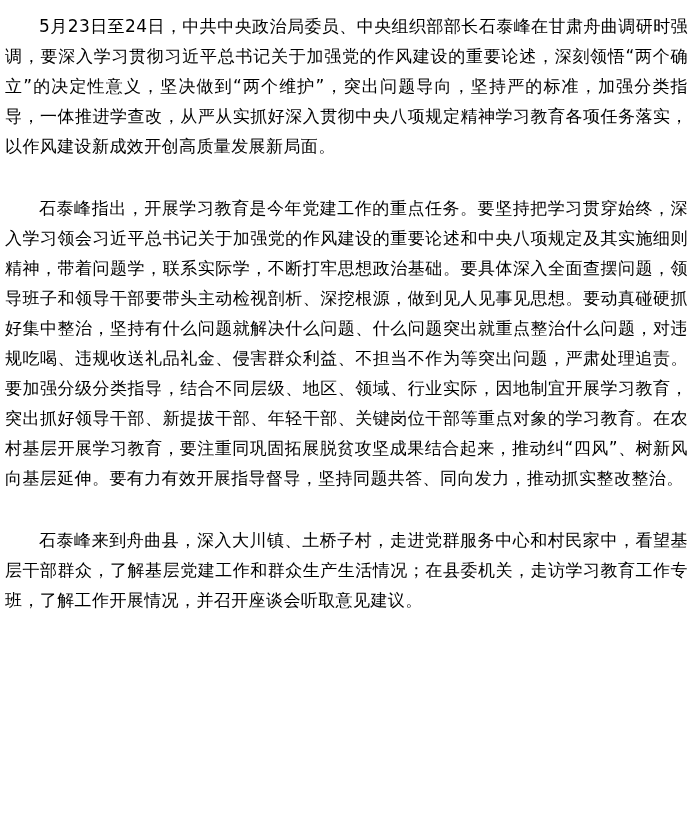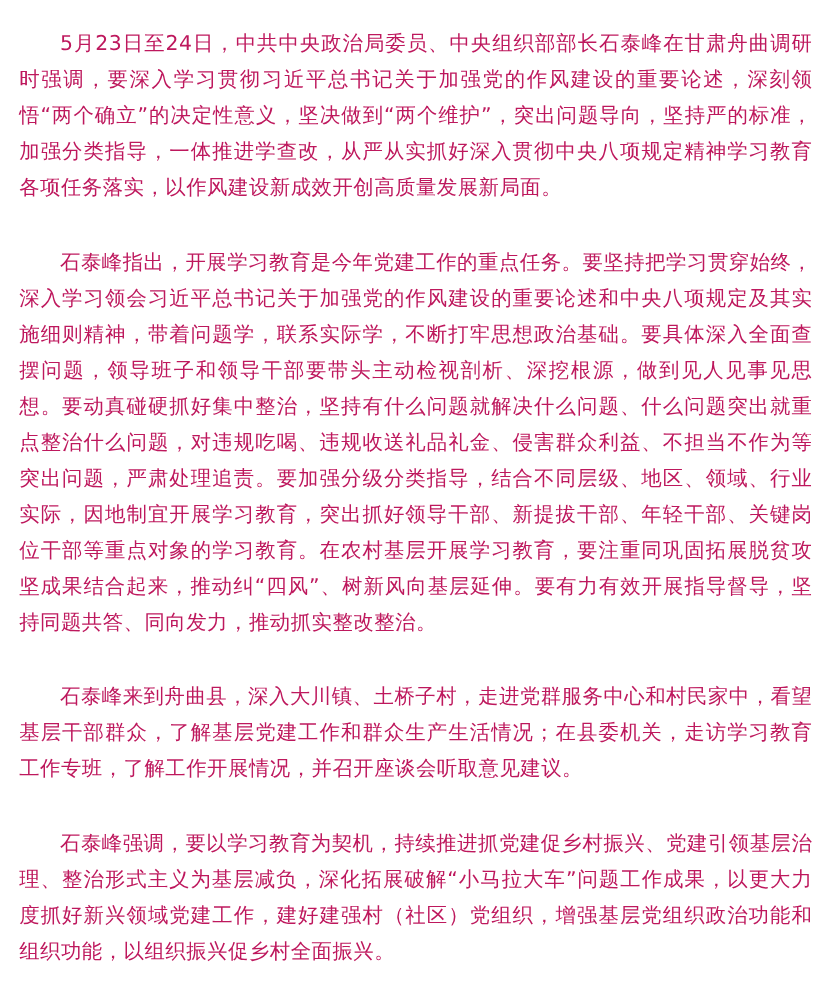--- a/index.html
+++ b/index.html
@@ -12,35 +12,34 @@
     background: #ffffff;
     overflow: hidden;
     font-family: "DejaVu Sans", "Liberation Sans", sans-serif;
   }
   .article {
     box-sizing: border-box;
     width: 693px;
     padding: 7px 1px 0 1px;
   }
   .article p {
-    margin: 15px;
-    color: #be185d;
+    margin: 4px;
+    color: #000000;
     font-size: 17px;
     line-height: 30px;
     text-align: justify;
     text-justify: inter-ideograph;
     text-indent: 2em;
     word-break: break-all;
     letter-spacing: 0.4px;
   }
   .article p + p {
     margin-top: 32px;
   }
 </style>
 </head>
 <body>
 
 <article class="article">
   <p>5月23日至24日，中共中央政治局委员、中央组织部部长石泰峰在甘肃舟曲调研时强调，要深入学习贯彻习近平总书记关于加强党的作风建设的重要论述，深刻领悟“两个确立”的决定性意义，坚决做到“两个维护”，突出问题导向，坚持严的标准，加强分类指导，一体推进学查改，从严从实抓好深入贯彻中央八项规定精神学习教育各项任务落实，以作风建设新成效开创高质量发展新局面。</p>
   <p>石泰峰指出，开展学习教育是今年党建工作的重点任务。要坚持把学习贯穿始终，深入学习领会习近平总书记关于加强党的作风建设的重要论述和中央八项规定及其实施细则精神，带着问题学，联系实际学，不断打牢思想政治基础。要具体深入全面查摆问题，领导班子和领导干部要带头主动检视剖析、深挖根源，做到见人见事见思想。要动真碰硬抓好集中整治，坚持有什么问题就解决什么问题、什么问题突出就重点整治什么问题，对违规吃喝、违规收送礼品礼金、侵害群众利益、不担当不作为等突出问题，严肃处理追责。要加强分级分类指导，结合不同层级、地区、领域、行业实际，因地制宜开展学习教育，突出抓好领导干部、新提拔干部、年轻干部、关键岗位干部等重点对象的学习教育。在农村基层开展学习教育，要注重同巩固拓展脱贫攻坚成果结合起来，推动纠“四风”、树新风向基层延伸。要有力有效开展指导督导，坚持同题共答、同向发力，推动抓实整改整治。</p>
   <p>石泰峰来到舟曲县，深入大川镇、土桥子村，走进党群服务中心和村民家中，看望基层干部群众，了解基层党建工作和群众生产生活情况；在县委机关，走访学习教育工作专班，了解工作开展情况，并召开座谈会听取意见建议。</p>
-  <p>石泰峰强调，要以学习教育为契机，持续推进抓党建促乡村振兴、党建引领基层治理、整治形式主义为基层减负，深化拓展破解“小马拉大车”问题工作成果，以更大力度抓好新兴领域党建工作，建好建强村（社区）党组织，增强基层党组织政治功能和组织功能，以组织振兴促乡村全面振兴。</p>
 </article>
 
 </body></html>

